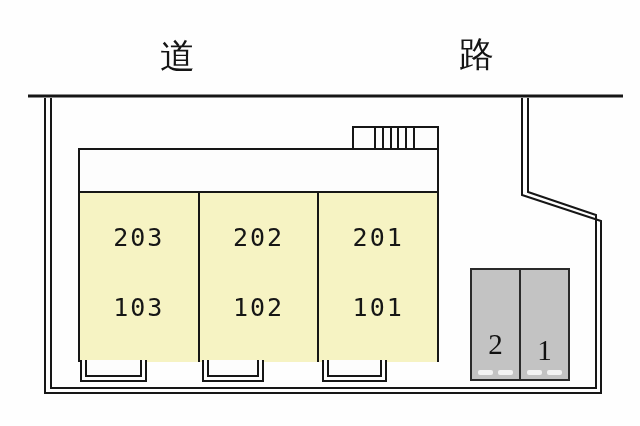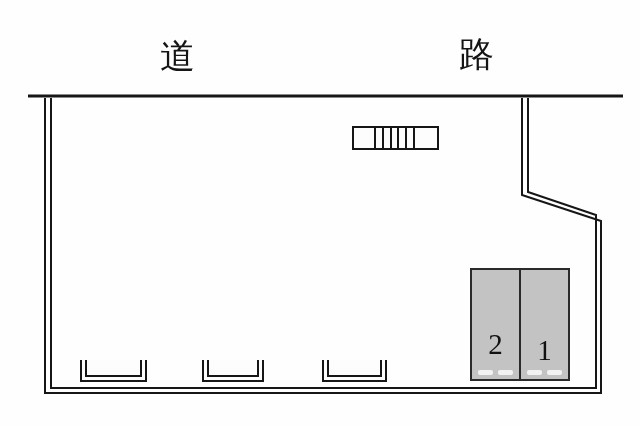--- a/index.html
+++ b/index.html
@@ -93,20 +93,37 @@
 
     <path d="M522 98 L522 195 L601 221 L601 393 L45 393 L45 98" stroke="#161616" stroke-width="2" fill="none"></path>
 
     <path d="M528 98 L528 192 L596 215 L596 388 L51 388 L51 98" stroke="#161616" stroke-width="2" fill="none"></path>
   </svg>
 
   <div id="stair">
     <div id="stair-hatch"></div>
   </div>
 
+  <div id="building">
+    <div id="corridor"></div>
+    <div id="rooms-row">
+      <div class="room">
+        <span class="room-num">203</span>
+        <span class="room-num">103</span>
+      </div>
+      <div class="room">
+        <span class="room-num">202</span>
+        <span class="room-num">102</span>
+      </div>
+      <div class="room">
+        <span class="room-num">201</span>
+        <span class="room-num">101</span>
+      </div>
+    </div>
+  </div>
 
   <div class="porch" id="porch-1">
     <div class="porch-inner"></div>
   </div>
   <div class="porch" id="porch-2">
     <div class="porch-inner"></div>
   </div>
   <div class="porch" id="porch-3">
     <div class="porch-inner"></div>
   </div>

